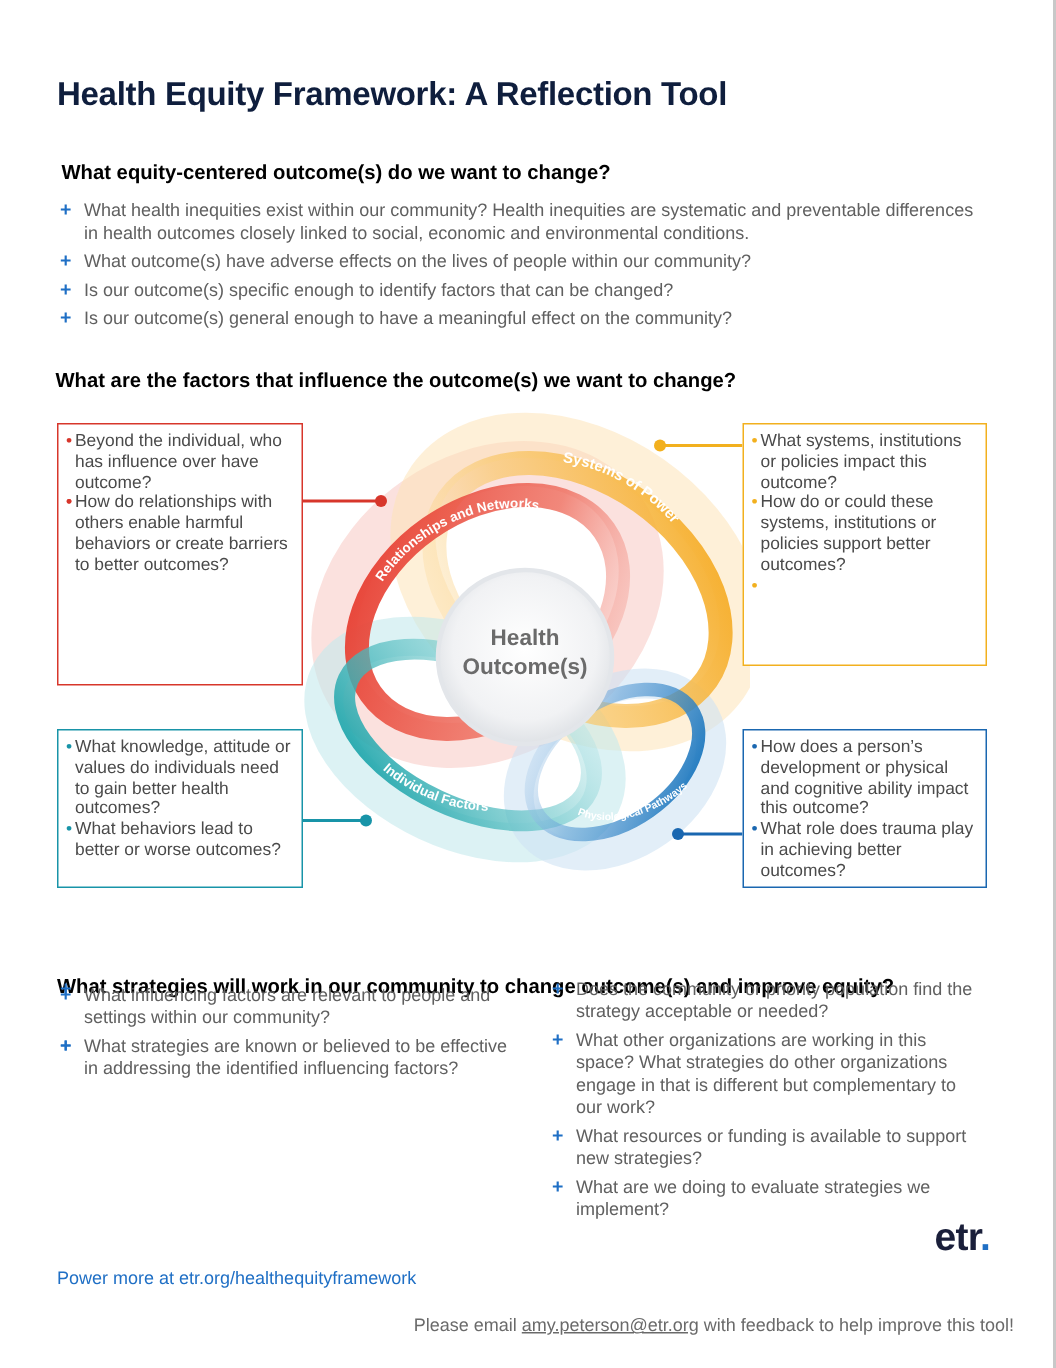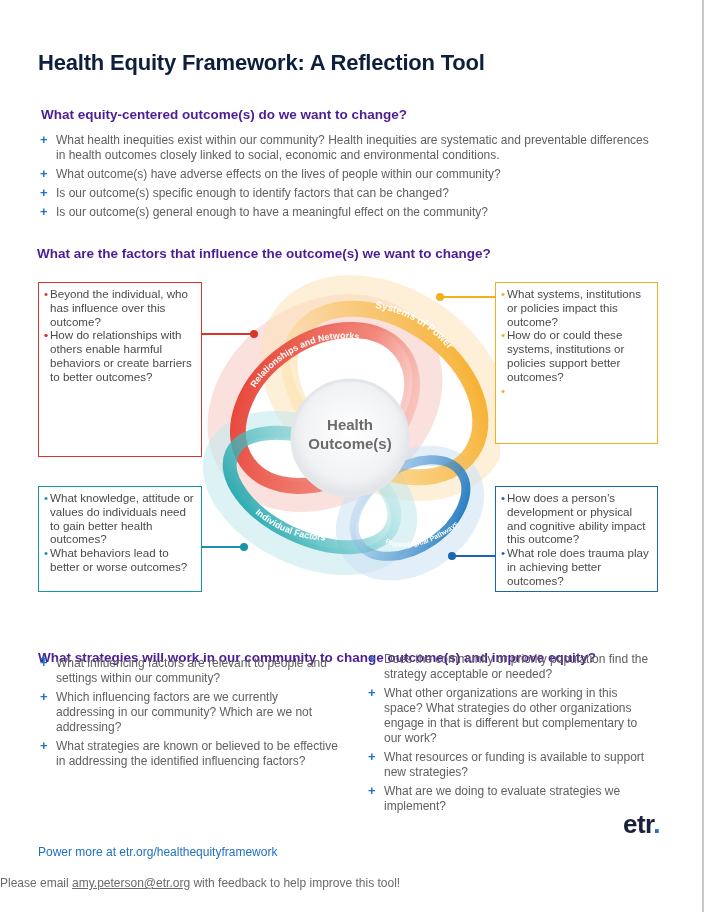--- a/index.html
+++ b/index.html
@@ -1,33 +1,33 @@
 <!DOCTYPE html>
 <html><head>
 <meta charset="utf-8">
 <style>
   * { box-sizing: border-box; margin: 0; padding: 0; }
   html, body { width: 704px; height: 912px; background: #ffffff; overflow: hidden; }
   body { position: relative; font-family: "Liberation Sans", "DejaVu Sans", sans-serif; color: #5a5a5a; }
   .edge { position: absolute; right: 0; top: 0; width: 2px; height: 912px; background: #c8c8c8; }
   .title { position: absolute; left: 38px; top: 50px; font-size: 22px; font-weight: bold; color: #0f1e3d; letter-spacing: -0.2px; }
-  .h2 { position: absolute; font-size: 13.5px; font-weight: bold; color: #4c1d95; }
+  .h2 { position: absolute; font-size: 13.5px; font-weight: bold; color: #000000; }
   ul.plus { list-style: none; position: absolute; }
   ul.plus li { position: relative; padding-left: 18px; font-size: 12px; line-height: 15px; color: #606060; margin-bottom: 4px; }
   ul.plus li .mk { position: absolute; left: 2px; top: -1px; color: #1f6fc5; font-weight: bold; font-size: 13px; }
   .box { position: absolute; border: 1.3px solid; padding: 4px 6px 4px 7px; background: #fff; }
   .box ul { list-style: none; }
   .box li { position: relative; padding-left: 4px; font-size: 11.6px; line-height: 13.8px; color: #4a4a4a; }
   .box li .dot { position: absolute; left: -2px; top: 0; }
   .conn { position: absolute; height: 2px; }
   .conn-dot { position: absolute; width: 8px; height: 8px; border-radius: 50%; }
   .footer-link { position: absolute; left: 38px; top: 845px; font-size: 12px; color: #1f6fc5; }
   .logo { position: absolute; left: 623px; top: 809px; font-size: 26px; font-weight: bold; color: #1a1f3a; letter-spacing: -0.5px; }
   .logo .ld { color: #1f6fc5; }
-  .feedback { position: absolute; left: 0; width: 676px; top: 876px; text-align: left; font-size: 12px; color: #6a6a6a; }
+  .feedback { position: absolute; left: 0; width: 676px; top: 876px; text-align: right; font-size: 12px; color: #6a6a6a; }
   .feedback a { color: #6a6a6a; text-decoration: underline; }
   svg.diagram { position: absolute; left: 200px; top: 268px; }
 </style>
 </head>
 <body>
 
 <div class="edge"></div>
 
 <h1 class="title">Health Equity Framework: A Reflection Tool</h1>
 
@@ -98,21 +98,21 @@
 <div class="conn-dot" style="left:250px; top:330px; background:#d7362b;"></div>
 <div class="conn" style="left:440px; top:296px; width:55px; background:#f2b01e;"></div>
 <div class="conn-dot" style="left:436px; top:293px; background:#f2b01e;"></div>
 <div class="conn" style="left:202px; top:546px; width:42px; background:#1894a8;"></div>
 <div class="conn-dot" style="left:240px; top:543px; background:#1894a8;"></div>
 <div class="conn" style="left:452px; top:555px; width:43px; background:#1a67b0;"></div>
 <div class="conn-dot" style="left:448px; top:552px; background:#1a67b0;"></div>
 
 <div class="box" style="left:38px; top:282px; width:164px; height:175px; border-color:#d7362b;">
   <ul>
-    <li><span class="dot" style="color:#d7362b">•</span><span>Beyond the individual, who has influence over this outcome?</span></li>
+    <li><span class="dot" style="color:#d7362b">•</span><span>Beyond the individual, who has influence over have outcome?</span></li>
     <li><span class="dot" style="color:#d7362b">•</span></li>
     <li><span class="dot" style="color:#d7362b">•</span><span>How do relationships with others enable harmful behaviors or create barriers to better outcomes?</span></li>
   </ul>
 </div>
 
 <div class="box" style="left:495px; top:282px; width:163px; height:162px; border-color:#f2b01e;">
   <ul>
     <li><span class="dot" style="color:#f2b01e">•</span><span>What systems, institutions or policies impact this outcome?</span></li>
     <li><span class="dot" style="color:#f2b01e">•</span><span>How do or could these systems, institutions or policies support better outcomes?</span></li>
     <li><span class="dot" style="color:#f2b01e">•</span></li>
@@ -131,21 +131,21 @@
     <li><span class="dot" style="color:#1a67b0">•</span><span>How does a person’s development or physical and cognitive ability impact this outcome?</span></li>
     <li><span class="dot" style="color:#1a67b0">•</span><span>What role does trauma play in achieving better outcomes?</span></li>
   </ul>
 </div>
 
 <h2 class="h2" style="left:38px; top:650px;">What strategies will work in our community to change outcome(s) and improve equity?</h2>
 
 <ul class="plus" style="left:38px; top:652px; width:300px;">
   <li><span class="mk">+</span></li>
   <li><span class="mk">+</span><span>What influencing factors are relevant to people and settings within our community?</span></li>
-  <li><span class="mk">+</span><span>Which influencing factors are we currently addressing in our community? Which are we not addressing?</span></li>
+  <li><span class="mk">+</span></li>
   <li><span class="mk">+</span><span>What strategies are known or believed to be effective in addressing the identified influencing factors?</span></li>
 </ul>
 
 <ul class="plus" style="left:366px; top:652px; width:290px;">
   <li><span class="mk">+</span><span>Does the community or priority population find the strategy acceptable or needed?</span></li>
   <li><span class="mk">+</span><span>What other organizations are working in this space? What strategies do other organizations engage in that is different but complementary to our work?</span></li>
   <li><span class="mk">+</span><span>What resources or funding is available to support new strategies?</span></li>
   <li><span class="mk">+</span><span>What are we doing to evaluate strategies we implement?</span></li>
 </ul>
 

